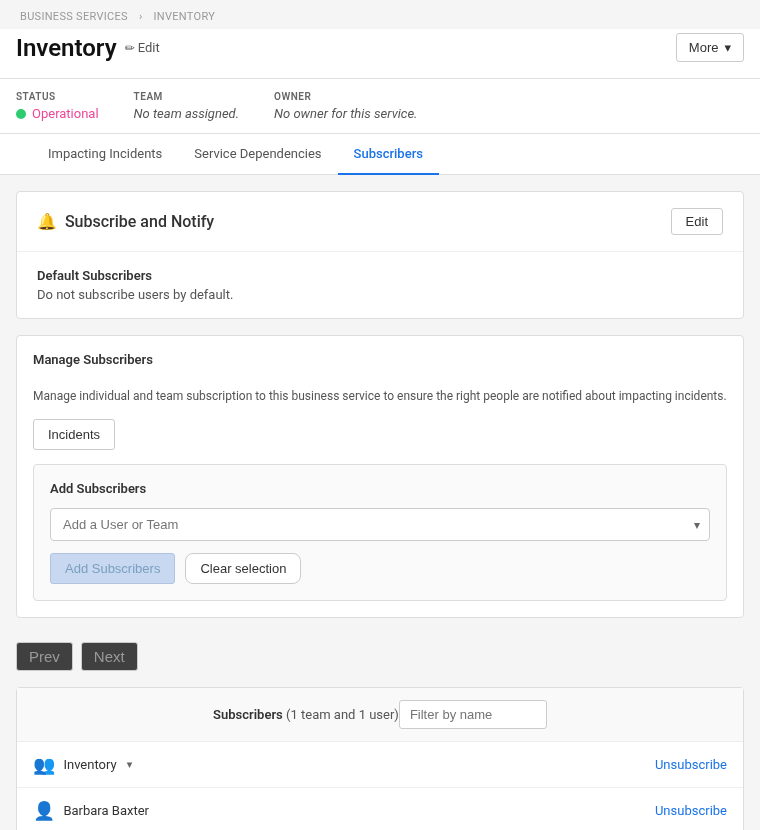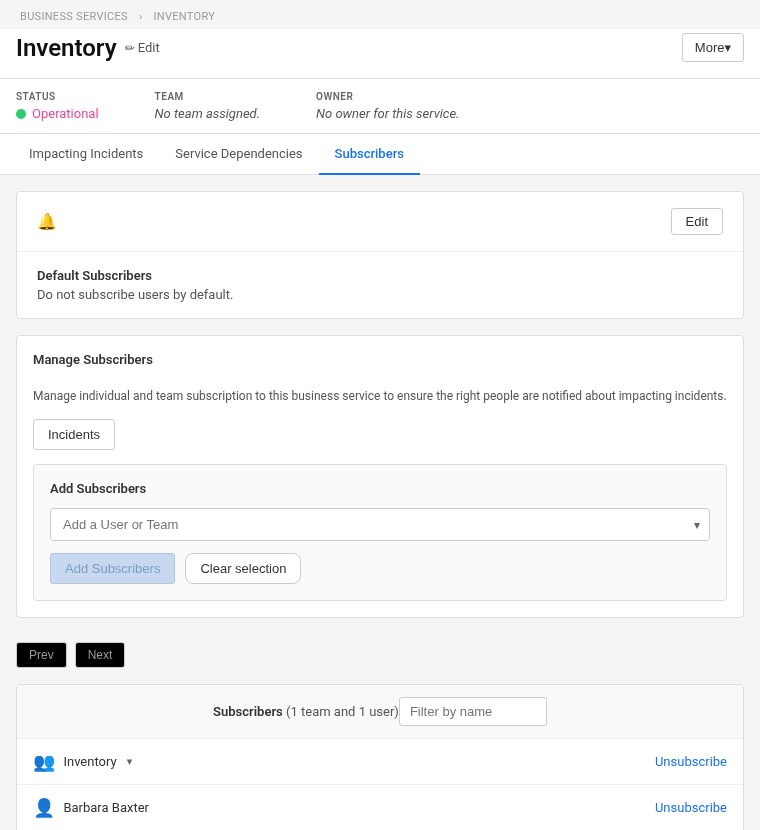--- a/index.html
+++ b/index.html
@@ -48,25 +48,26 @@
     .edit-link .pencil-icon { font-size: 12px; }
     .more-btn {
       border: 1px solid #ccc;
       background: #fff;
       border-radius: 3px;
       padding: 6px 12px;
       font-size: 13px;
       cursor: pointer;
       display: flex;
       align-items: center;
+      gap: 6px;
       color: #333;
     }
     .meta-row {
       display: flex;
-      gap: 56px;
+      gap: 35px;
       padding: 12px 16px;
       background: #fff;
       border-bottom: 1px solid #e0e0e0;
     }
     .meta-item label {
       font-size: 10px;
       font-weight: 600;
       text-transform: uppercase;
       color: #666;
       letter-spacing: 0.5px;
@@ -89,21 +90,21 @@
       width: 10px;
       height: 10px;
       border-radius: 50%;
       background: #2ecc71;
       display: inline-block;
     }
     .tabs {
       display: flex;
       background: #fff;
       border-bottom: 1px solid #e0e0e0;
-      padding: 0 13px;
+      padding: 0 32px;
       gap: 0;
     }
     .tab {
       padding: 12px 16px;
       font-size: 13px;
       color: #555;
       cursor: pointer;
       border-bottom: 2px solid transparent;
       margin-bottom: -1px;
     }
@@ -235,24 +236,24 @@
       cursor: pointer;
     }
     .pagination-row {
       display: flex;
       gap: 8px;
       padding: 8px 0;
       margin-bottom: 8px;
     }
     .page-btn {
       border: 1px solid #ccc;
-      background: #000000;
+      background: #404040;
       border-radius: 3px;
       padding: 5px 12px;
-      font-size: 12px;
+      font-size: 15px;
       color: #999;
       cursor: not-allowed;
     }
     .subscribers-card {
       background: #fff;
       border: 1px solid #ddd;
       border-radius: 4px;
     }
     .subscribers-header {
       display: flex;
@@ -365,20 +366,21 @@
     <span>Subscribers</span>
   </div>
 </div>
 
 <div class="content-area">
 
   <div class="card">
     <div class="card-header">
       <div class="card-title">
         <span class="bell-icon">🔔</span>
+        <span>Subscribe and Notify</span>
       </div>
       <button class="edit-btn">Edit</button>
     </div>
     <div class="card-body">
       <div class="subscription-label">Default Subscribers</div>
       <div class="subscription-desc">Do not subscribe users by default.</div>
     </div>
   </div>
 
   <div class="card">

